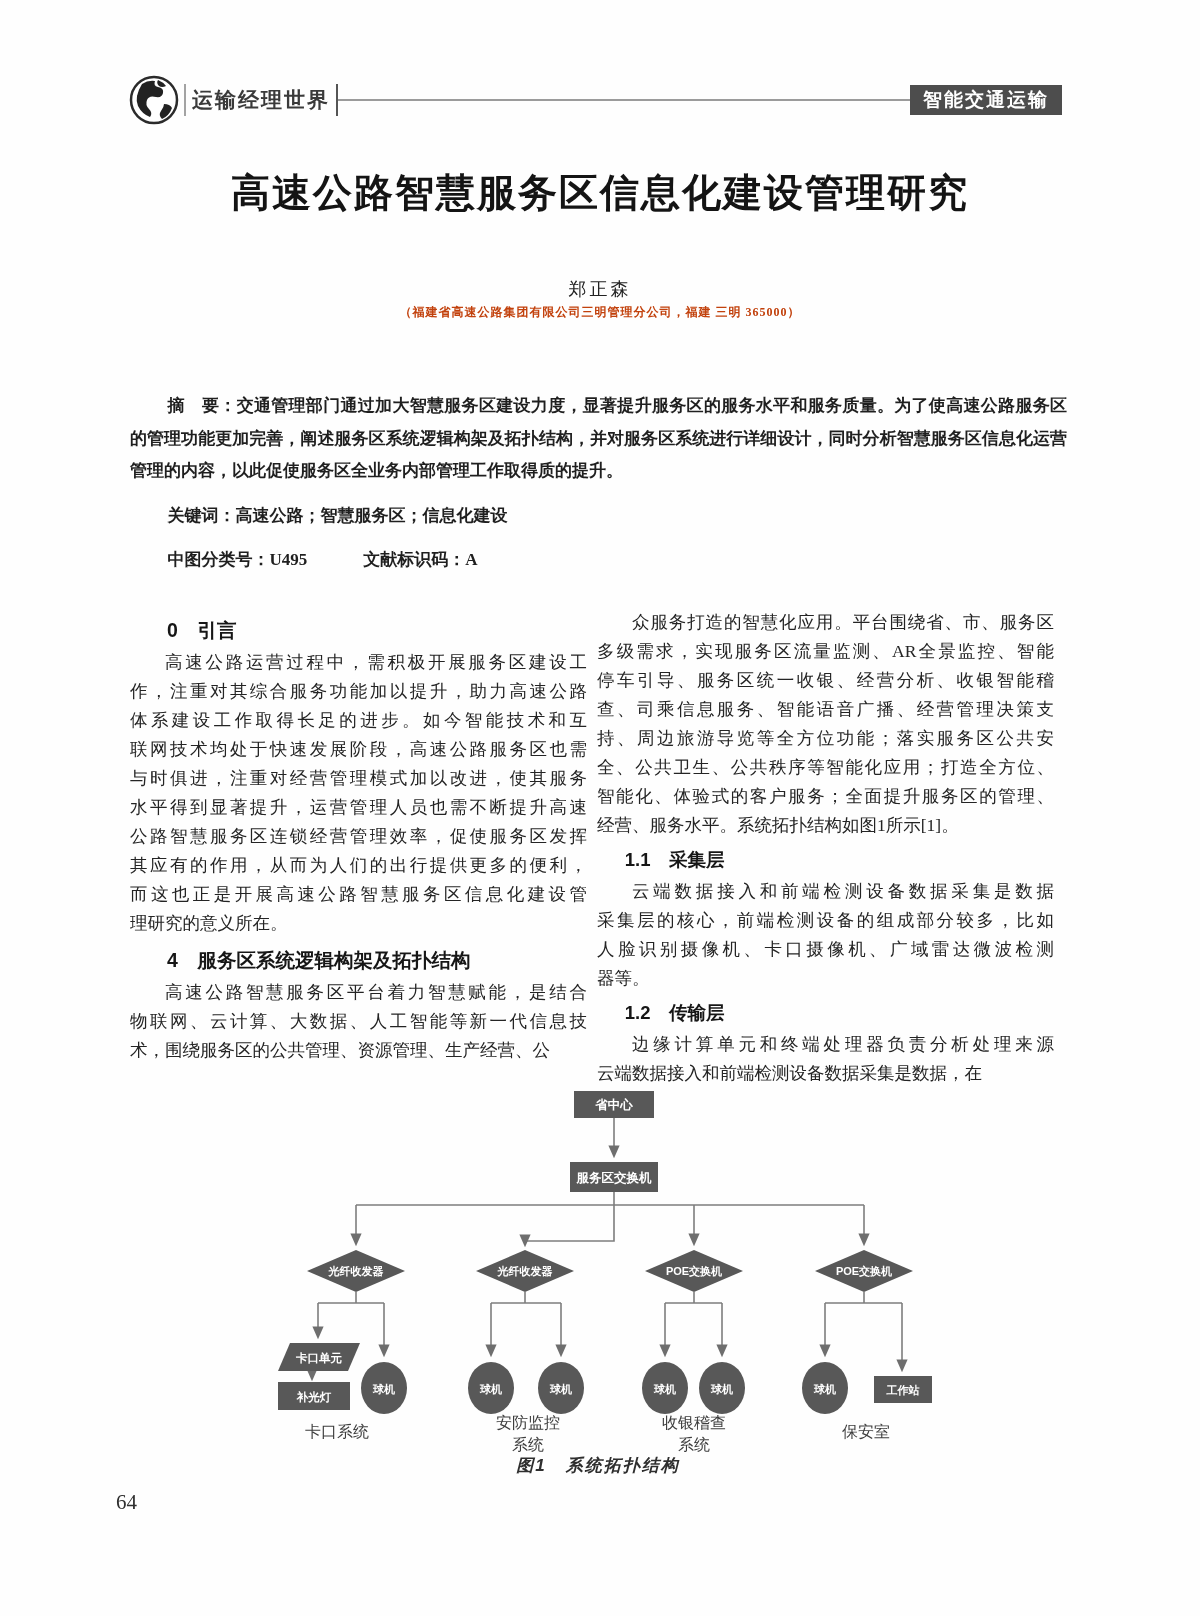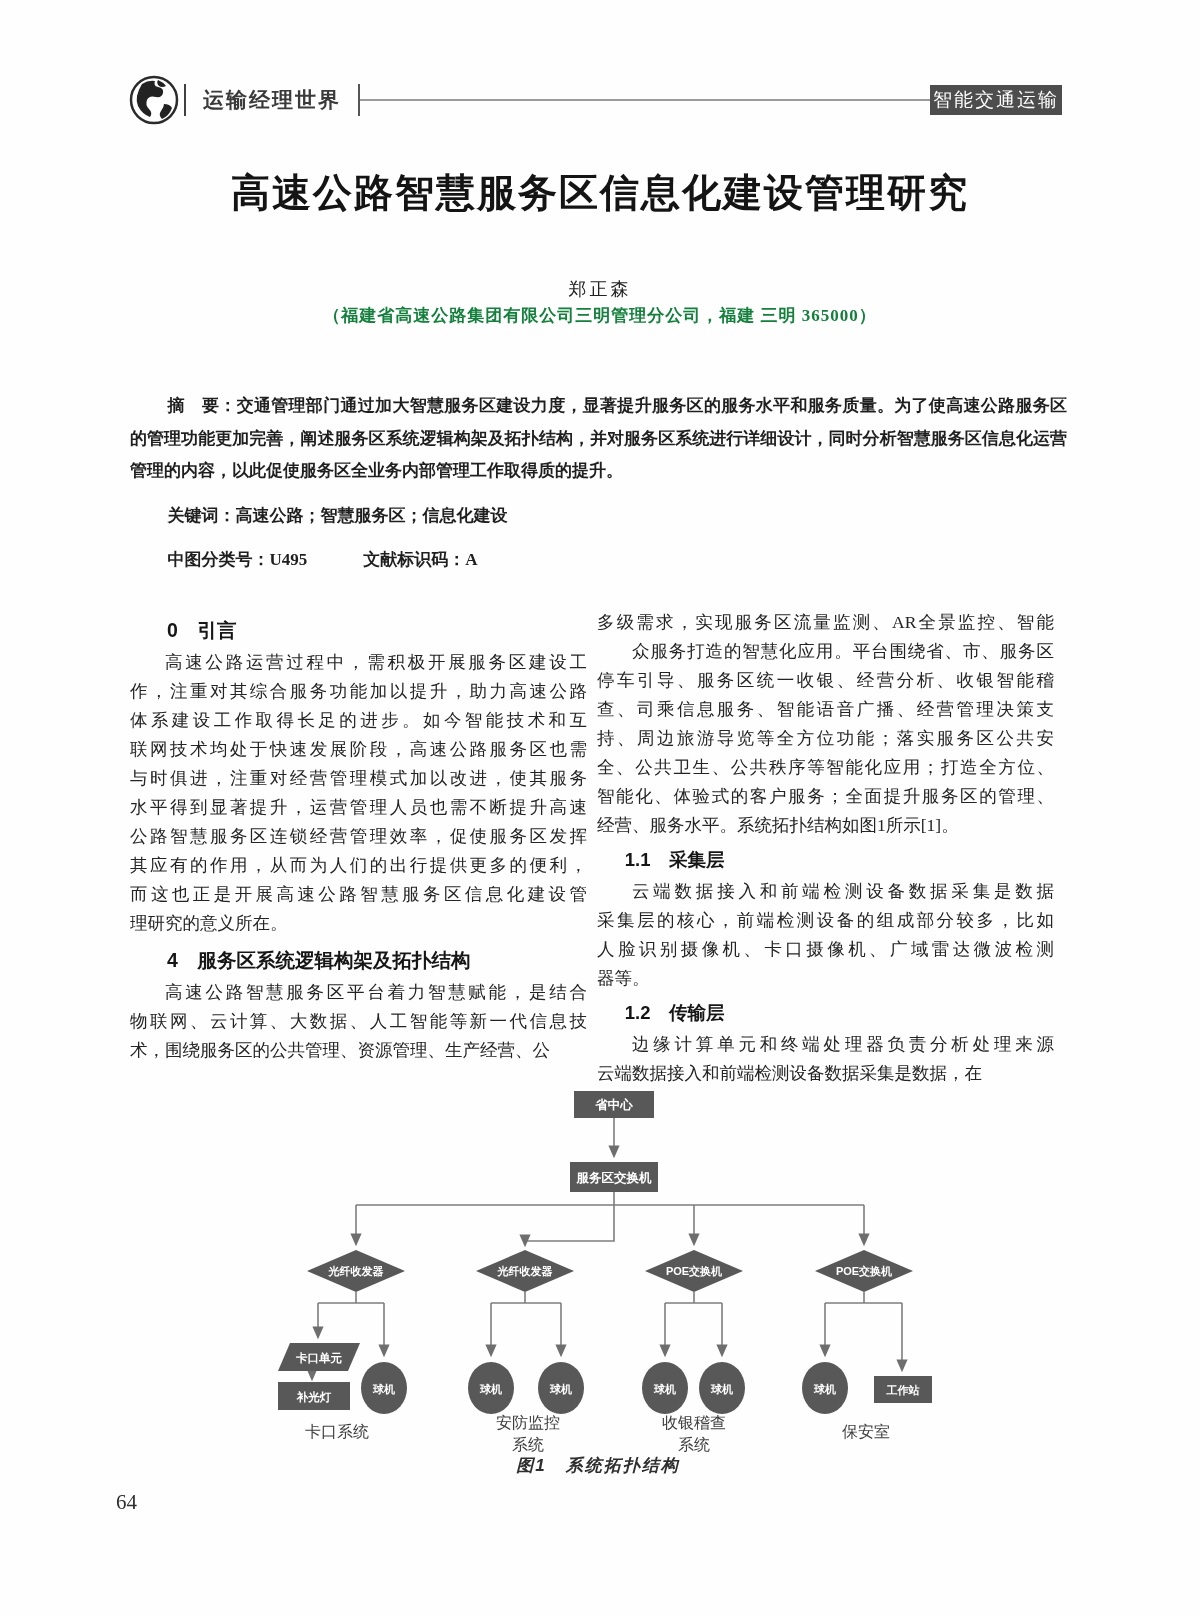--- a/index.html
+++ b/index.html
@@ -8,37 +8,37 @@
     position:relative; width:1200px; height:1616px; margin:0 auto;
     background:#fefefe; color:#262626; overflow:hidden;
     font-family:"Liberation Serif","DejaVu Serif",serif;
   }
   
   .hdr { position:absolute; top:70px; left:128px; right:138px; height:60px;
          display:flex; align-items:center; }
   .globe { width:52px; height:52px; flex:0 0 auto; }
   .journal {
     font-family:"Liberation Serif",serif; font-weight:bold; font-size:21px;
-    color:#3a3a3a; letter-spacing:2px; padding:2px 17px; margin-left:4px;
-    border-left:2px solid #404040; border-right:2px solid #555; white-space:nowrap;
+    color:#3a3a3a; letter-spacing:2px; padding:2px 6px; margin-left:4px;
+    border-left:2px solid #a3a3a3; border-right:2px solid #555; white-space:nowrap;
   }
   .hdr-rule { flex:1 1 auto; height:2px; background:#9b9b9b; }
   .badge {
     background:#4d4d4d; color:#fff; font-family:"Liberation Sans",sans-serif;
-    font-weight:normal; font-size:19px; letter-spacing:2px; padding:2px 3px;
+    font-weight:bold; font-size:19px; letter-spacing:2px; padding:2px 13px;
     white-space:nowrap;
   }
   
   .title { position:absolute; top:166px; left:0; width:100%; text-align:center;
            font-family:"Liberation Sans",sans-serif; font-weight:bold;
            font-size:39px; letter-spacing:2px; color:#141414; }
   .author { position:absolute; top:277px; left:0; width:100%; text-align:center;
             font-size:18px; letter-spacing:3px; color:#222; }
   .affil { position:absolute; top:304px; left:0; width:100%; text-align:center;
-           font-size:17px; font-weight:bold; color:#15803d; letter-spacing:1px; }
+           font-size:12px; font-weight:bold; color:#c2410c; letter-spacing:1px; }
   
   .meta { position:absolute; top:390px; left:130px; width:937px;
           font-size:17px; line-height:32.5px; color:#1f1f1f; font-weight:600; }
   .meta p.abs { text-align:justify; text-indent:2.2em; }
   .meta p.kw, .meta p.clc { text-indent:2.2em; margin-top:12px; }
   .meta b { font-weight:bold; }
   .clc-gap { display:inline-block; width:56px; }
   
   .cols { position:absolute; top:608px; left:130px; width:940px;
           display:flex; gap:10px; }
@@ -107,22 +107,22 @@
         </div>
       <div class="h-main">4　服务区系统逻辑构架及拓扑结构</div>
       <div>
           <div class="bline first">高速公路智慧服务区平台着力智慧赋能，是结合</div>
           <div class="bline">物联网、云计算、大数据、人工智能等新一代信息技</div>
           <div class="bline last">术，围绕服务区的公共管理、资源管理、生产经营、公</div>
         </div>
     </div>
     <div class="col">
       <div>
+          <div class="bline first">众服务打造的智慧化应用。平台围绕省、市、服务区</div>
           <div class="bline">多级需求，实现服务区流量监测、AR全景监控、智能</div>
-          <div class="bline first">众服务打造的智慧化应用。平台围绕省、市、服务区</div>
           <div class="bline">停车引导、服务区统一收银、经营分析、收银智能稽</div>
           <div class="bline">查、司乘信息服务、智能语音广播、经营管理决策支</div>
           <div class="bline">持、周边旅游导览等全方位功能；落实服务区公共安</div>
           <div class="bline">全、公共卫生、公共秩序等智能化应用；打造全方位、</div>
           <div class="bline">智能化、体验式的客户服务；全面提升服务区的管理、</div>
           <div class="bline last">经营、服务水平。系统拓扑结构如图1所示[1]。</div>
         </div>
       <div class="h-sub">1.1　采集层</div>
       <div>
           <div class="bline first">云端数据接入和前端检测设备数据采集是数据</div>

